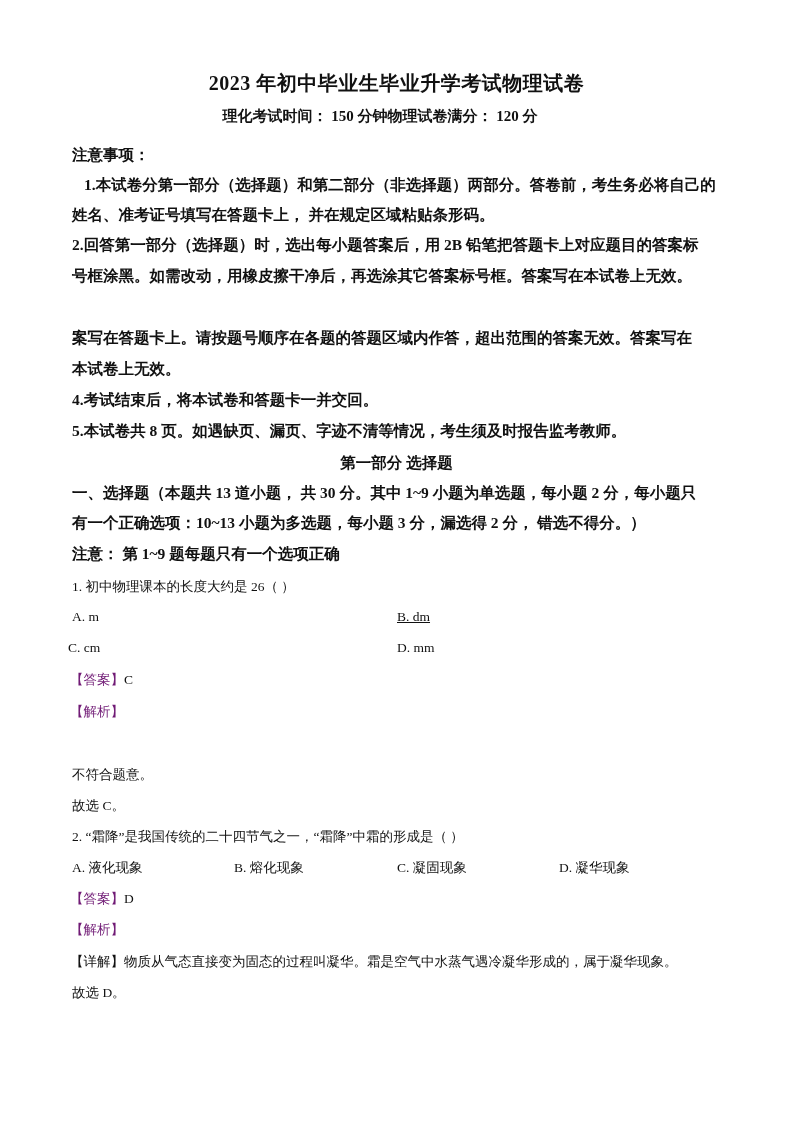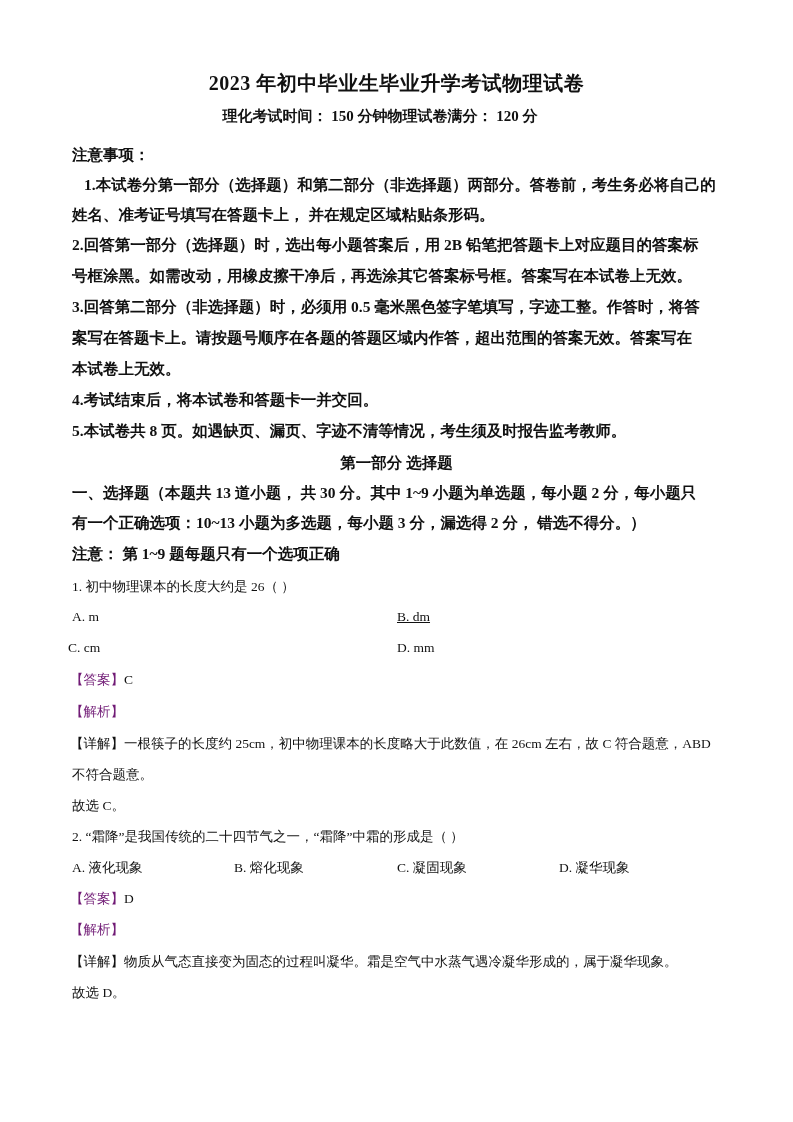--- a/index.html
+++ b/index.html
@@ -21,43 +21,39 @@
 <div class="page serif">
 
   <div class="title">2023 年初中毕业生毕业升学考试物理试卷</div>
   <div class="subtitle">理化考试时间：  150 分钟物理试卷满分：  120 分</div>
 
   <div class="line bold" style="top:145px;">注意事项：</div>
   <div class="line bold" style="top:175px;margin-left:12px;">1.本试卷分第一部分（选择题）和第二部分（非选择题）两部分。答卷前，考生务必将自己的</div>
   <div class="line bold" style="top:205px;">姓名、准考证号填写在答题卡上，  并在规定区域粘贴条形码。</div>
   <div class="line bold" style="top:235px;">2.回答第一部分（选择题）时，选出每小题答案后，用 2B 铅笔把答题卡上对应题目的答案标</div>
   <div class="line bold" style="top:266px;text-align:center;">号框涂黑。如需改动，用橡皮擦干净后，再选涂其它答案标号框。答案写在本试卷上无效。</div>
-  <div class="line bold" style="top:297px;">3.回答第二部分（非选择题）时，必须用 0.5 毫米黑色签字笔填写，字迹工整。作答时，将答</div>
   <div class="line bold" style="top:328px;">案写在答题卡上。请按题号顺序在各题的答题区域内作答，超出范围的答案无效。答案写在</div>
   <div class="line bold" style="top:359px;">本试卷上无效。</div>
   <div class="line bold" style="top:390px;">4.考试结束后，将本试卷和答题卡一并交回。</div>
   <div class="line bold" style="top:421px;">5.本试卷共 8 页。如遇缺页、漏页、字迹不清等情况，考生须及时报告监考教师。</div>
 
   <div class="line bold center" style="top:453px;">第一部分  选择题</div>
   <div class="line bold" style="top:483px;">一、选择题（本题共  13 道小题，  共 30 分。其中 1~9 小题为单选题，每小题 2 分，每小题只</div>
   <div class="line bold" style="top:513px;">有一个正确选项：10~13 小题为多选题，每小题 3 分，漏选得 2 分，  错选不得分。）</div>
   <div class="line bold" style="top:544px;">注意：  第 1~9 题每题只有一个选项正确</div>
 
   <div class="line reg" style="top:578px;">1. 初中物理课本的长度大约是 26（        ）</div>
   <div class="opt" style="left:72px; top:609px;">A. m</div>
   <div class="opt" style="left:397px; top:609px;text-decoration:underline;">B. dm</div>
   <div class="opt" style="left:68px; top:640px;">C. cm</div>
   <div class="opt" style="left:397px; top:640px;">D. mm</div>
   <div class="line reg" style="top:671px; left:70px;">
     <span class="blue">【答案】</span><span>C</span>
   </div>
   <div class="line reg blue" style="top:703px; left:70px;">【解析】</div>
-  <div class="line reg" style="top:735px; left:70px;">
-    <span>【详解】</span><span>一根筷子的长度约 25cm，初中物理课本的长度略大于此数值，在 26cm 左右，故 C 符合题意，ABD</span>
-  </div>
   <div class="line reg" style="top:766px;">不符合题意。</div>
   <div class="line reg" style="top:797px;">故选 C。</div>
 
   <div class="line reg" style="top:828px;">2. “霜降”是我国传统的二十四节气之一，“霜降”中霜的形成是（        ）</div>
   <div class="opt" style="left:72px; top:859px;">A.  液化现象</div>
   <div class="opt" style="left:234px; top:859px;">B.  熔化现象</div>
   <div class="opt" style="left:397px; top:859px;">C.  凝固现象</div>
   <div class="opt" style="left:559px; top:859px;">D.  凝华现象</div>
   <div class="line reg" style="top:890px; left:70px;">
     <span class="blue">【答案】</span><span>D</span>

